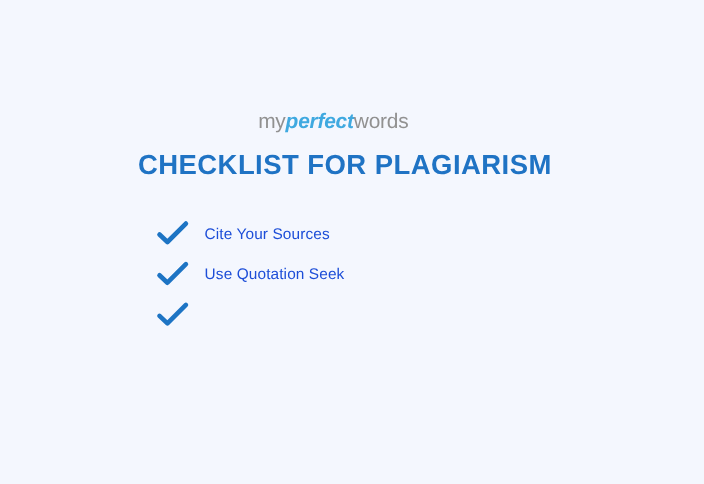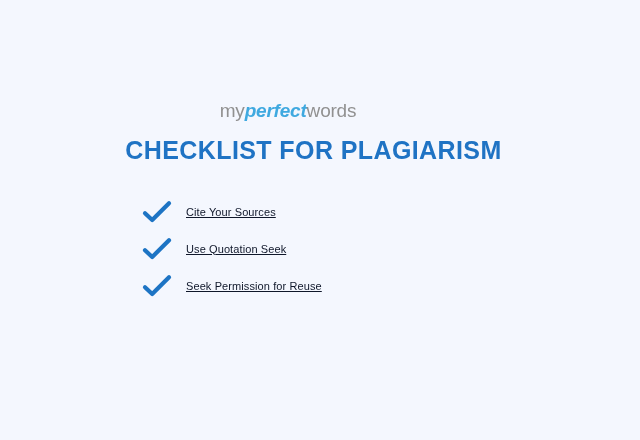--- a/index.html
+++ b/index.html
@@ -26,20 +26,21 @@
   
   .brand-logo {
     position: absolute;
     top: 101px;
     left: 0;
     width: 576px;
     text-align: center;
     line-height: 1;
     white-space: nowrap;
     user-select: none;
+    padding-left: 15px;
   }
   .brand-my,
   .brand-words {
     font-family: "Liberation Sans", sans-serif;
     font-size: 19px;
     font-weight: 400;
     color: #919191;
     letter-spacing: -0.2px;
   }
   .brand-perfect {
@@ -90,27 +91,26 @@
     display: block;
     margin-right: 14px;
   }
   .check-icon svg {
     display: block;
     width: 30px;
     height: 24px;
   }
   .item-label {
     font-family: "Liberation Sans", sans-serif;
-    font-size: 11px;
+    font-size: 14px;
     font-weight: 400;
-    color: #0f172a;
+    color: #1d4ed8;
     letter-spacing: 0.1px;
     white-space: nowrap;
     line-height: 20px;
-    text-decoration: underline;
   }
 </style>
 </head>
 <body>
 
 <div class="infographic">
 
   <div class="brand-logo">
     <span class="brand-my">my</span><span class="brand-perfect">perfect</span><span class="brand-words">words</span>
   </div>
@@ -137,18 +137,17 @@
       <span class="item-label">Use Quotation Seek</span>
     </li>
 
 
     <li class="checklist-item">
       <span class="check-icon">
         <svg viewBox="0 0 30 24" xmlns="http://www.w3.org/2000/svg">
           <path d="M3 13.2 L10.2 20 L27 3.2" fill="none" stroke="#1d74c4" stroke-width="4.2" stroke-linecap="round" stroke-linejoin="round"></path>
         </svg>
       </span>
-      <span class="item-label">Seek Permission for Reuse</span>
     </li>
 
   </ul>
 
 </div>
 
 </body></html>

